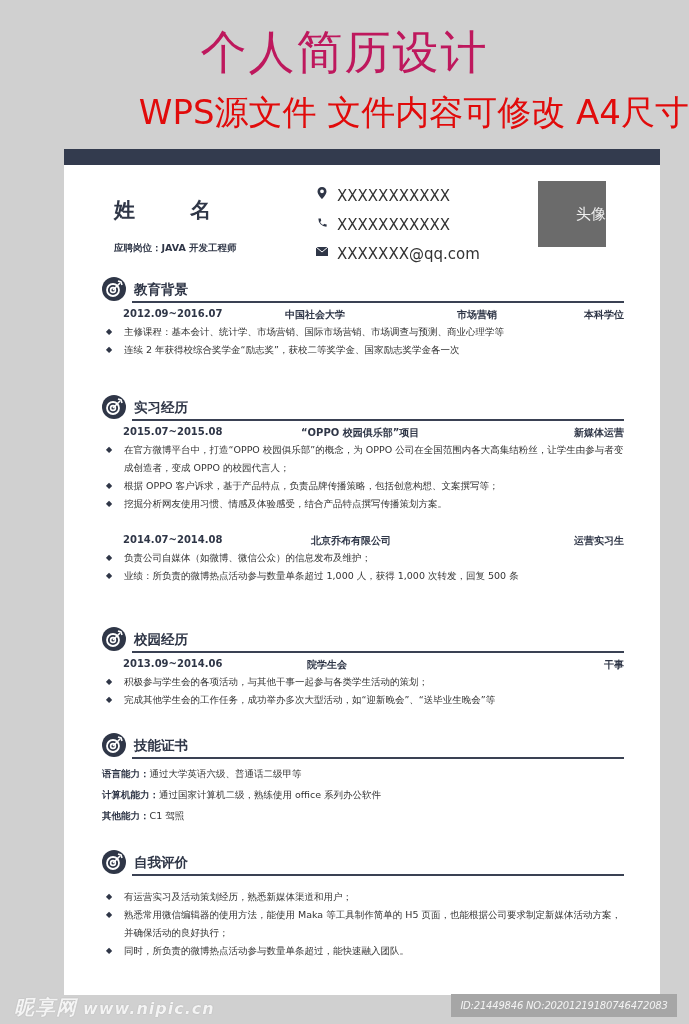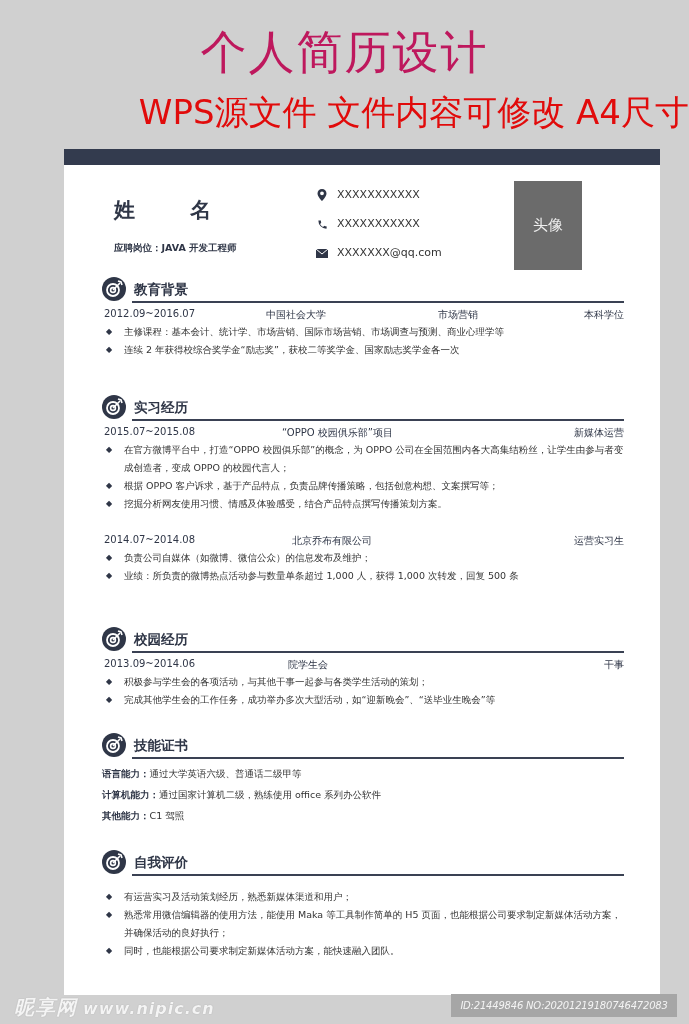--- a/index.html
+++ b/index.html
@@ -30,40 +30,40 @@
   }
   .name {
     position: absolute; left: 50px; top: 47px; font-size: 21px; font-weight: bold;
     color: #2f3647; letter-spacing: 24px;
   }
   .position {
     position: absolute; left: 50px; top: 93px; font-size: 9.5px; font-weight: bold; color: #2f3647;
   }
   .contacts { position: absolute; left: 252px; top: 38px; }
   .contact {
-    display: flex; align-items: flex-end; height: 14px; margin-bottom: 15px;
-    font-size: 11px; color: #333;
+    display: flex; align-items: flex-start; height: 14px; margin-bottom: 15px;
+    font-size: 15px; color: #333;
   }
   .contact .ic { width: 12px; height: 12px; margin-right: 9px; display: inline-flex; align-items: center; justify-content: center; }
   .avatar {
-    position: absolute; left: 450px; top: 32px; width: 68px; height: 89px;
+    position: absolute; left: 474px; top: 32px; width: 68px; height: 66px;
     background: #6b6b6b; color: #f0f0f0; font-size: 15px;
-    display: flex; align-items: center; justify-content: center;
+    display: flex; align-items: center; justify-content: flex-end;
   }
   .section { position: absolute; left: 38px; width: 522px; }
   .sec-head { position: relative; height: 28px; }
   .sec-icon { position: absolute; left: 0; top: 0; width: 24px; height: 24px; }
   .sec-title {
     position: absolute; left: 32px; top: 4px; font-size: 13.5px; font-weight: bold; color: #2f3647;
   }
   .sec-line {
     position: absolute; left: 30px; right: -0px; top: 24px; height: 2px; background: #3a4153;
   }
   .row {
-    position: relative; height: 18px; font-size: 10px; font-weight: normal; color: #2f3647;
+    position: relative; height: 18px; font-size: 10px; font-weight: bold; color: #2f3647; margin-left: 19px;
   }
   .row span { position: absolute; top: 3px; white-space: nowrap; }
   .bullets { list-style: none; }
   .bullets li {
     position: relative; padding-left: 22px; font-size: 9.5px; color: #333;
     line-height: 18px;
   }
   .bullets li::before {
     content: "\25C6"; position: absolute; left: 4px; top: 0; font-size: 8px; color: #2f3647;
   }
@@ -239,21 +239,21 @@
           <path d="M11 13 L18 6" stroke="#fff" stroke-width="1.6"></path>
           <path d="M16 4 L19 5 L20 8" stroke="#fff" stroke-width="1.6" fill="none"></path>
         </svg>
       <div class="sec-title">自我评价</div>
       <div class="sec-line"></div>
     </div>
     <div style="height:10px"></div>
     <ul class="bullets">
       <li>有运营实习及活动策划经历，熟悉新媒体渠道和用户；</li>
       <li>熟悉常用微信编辑器的使用方法，能使用 Maka 等工具制作简单的 H5 页面，也能根据公司要求制定新媒体活动方案，并确保活动的良好执行；</li>
-      <li>同时，也能根据公司要求制定新媒体活动方案，能快速融入团队。</li>
+      <li>同时，所负责的微博热点活动参与数量单条超过，能快速融入团队。</li>
     </ul>
   </div>
 </div>
 
 <div class="watermark-left">
   <span>昵享网</span><span class="url">www.nipic.cn</span>
 </div>
 <div class="watermark-right">
   <span>ID:21449846 NO:20201219180746472083</span>
 </div>

